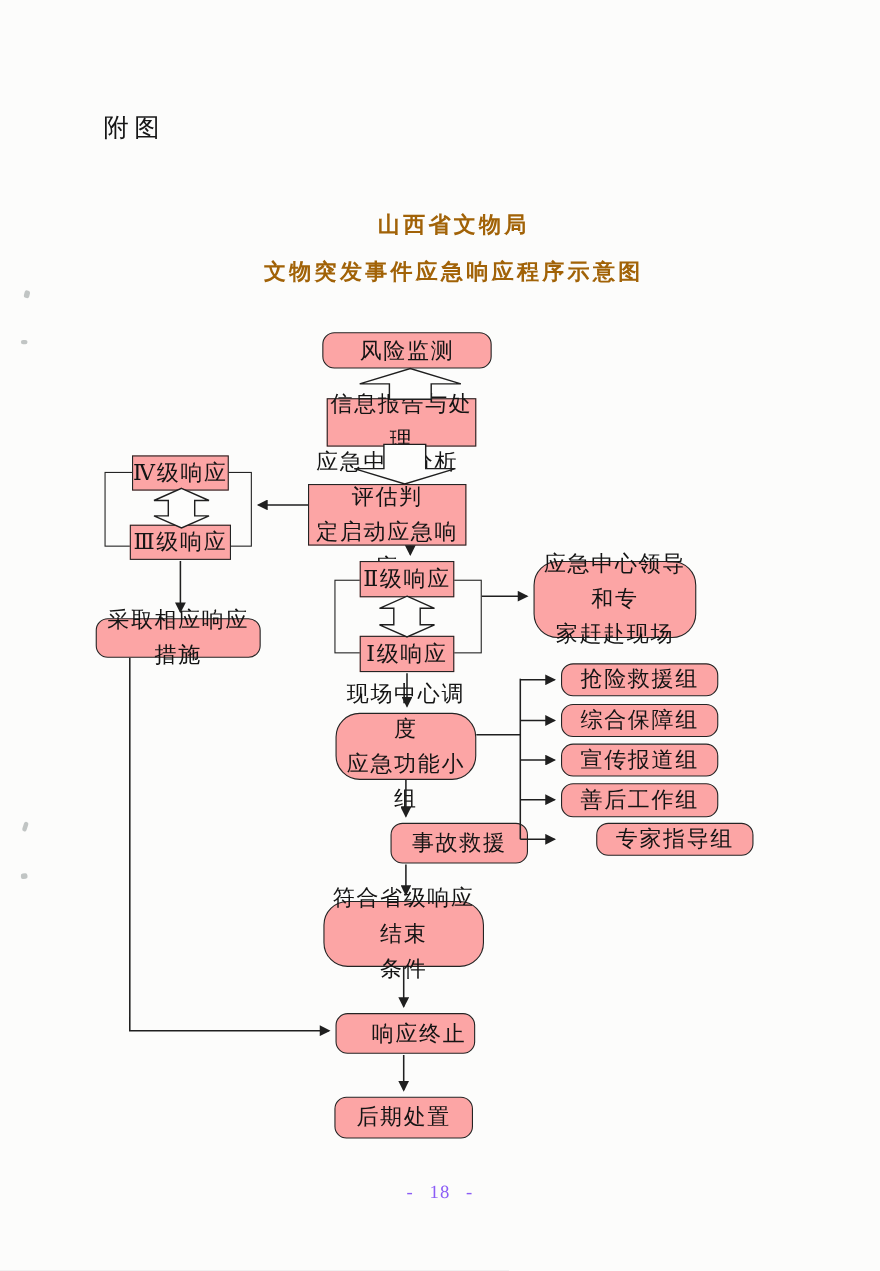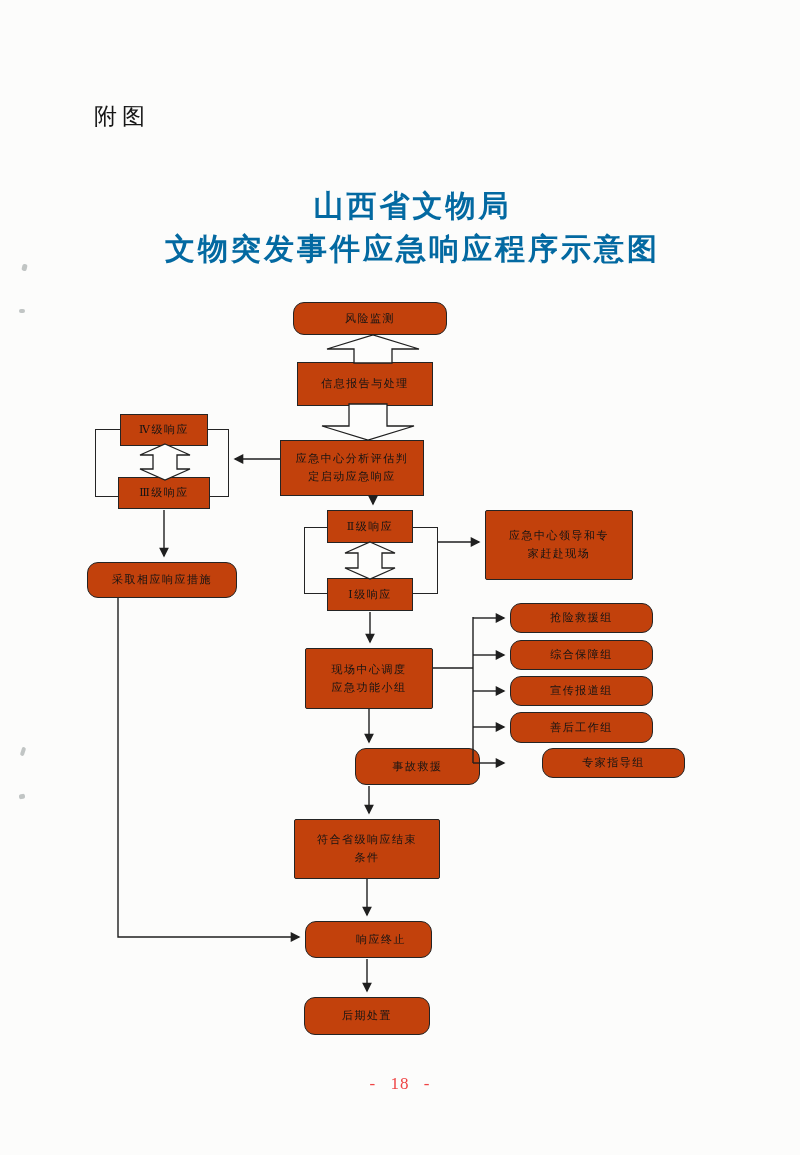--- a/index.html
+++ b/index.html
@@ -8,35 +8,35 @@
     background:#fcfcfb;overflow:hidden;
     font-family:"Liberation Serif","DejaVu Serif",serif;color:#141414;
   }
   .fig-label{
     position:absolute;left:94px;top:101px;
     font-family:"Liberation Sans","DejaVu Sans",sans-serif;
     font-size:23px;letter-spacing:5px;color:#161616;
   }
   .title{
     position:absolute;left:0;right:0;top:184px;text-align:center;
-    font-weight:700;font-size:30px;line-height:43px;letter-spacing:3px;color:#0369a1;padding-left:25px;
+    font-weight:700;font-size:20px;line-height:43px;letter-spacing:3px;color:#a16207;padding-left:25px;
   }
   .bx{
     position:absolute;box-sizing:border-box;border:1.5px solid #242424;
-    background:#c2410c;display:flex;flex-direction:column;align-items:center;
-    justify-content:center;text-align:center;font-size:11px;letter-spacing:1.5px;
+    background:#fca5a5;display:flex;flex-direction:column;align-items:center;
+    justify-content:center;text-align:center;font-size:20px;letter-spacing:1.5px;
     line-height:1.6;z-index:2;
   }
   .rd{border-radius:11px;}
-  .rd-lg{border-radius:2px;justify-content:center;}
+  .rd-lg{border-radius:22px;justify-content:center;}
   .grp{position:absolute;box-sizing:border-box;border:1.4px solid #242424;z-index:1;}
   #wires{position:absolute;left:0;top:0;z-index:3;pointer-events:none;}
   .pageno{
     position:absolute;left:0;right:0;top:1074px;text-align:center;
-    font-size:17px;letter-spacing:1px;word-spacing:9px;color:#ef4444;
+    font-size:17px;letter-spacing:1px;word-spacing:9px;color:#8b5cf6;
   }
   .speck{position:absolute;background:#8f9897;opacity:.55;border-radius:2px;z-index:1;}
   .s1{left:22px;top:264px;width:5px;height:7px;transform:rotate(14deg);}
   .s2{left:19px;top:309px;width:6px;height:4px;}
   .s3{left:21px;top:747px;width:4px;height:9px;transform:rotate(18deg);}
   .s4{left:19px;top:794px;width:6px;height:5px;transform:rotate(-8deg);}
 </style>
 </head>
 <body>
 

